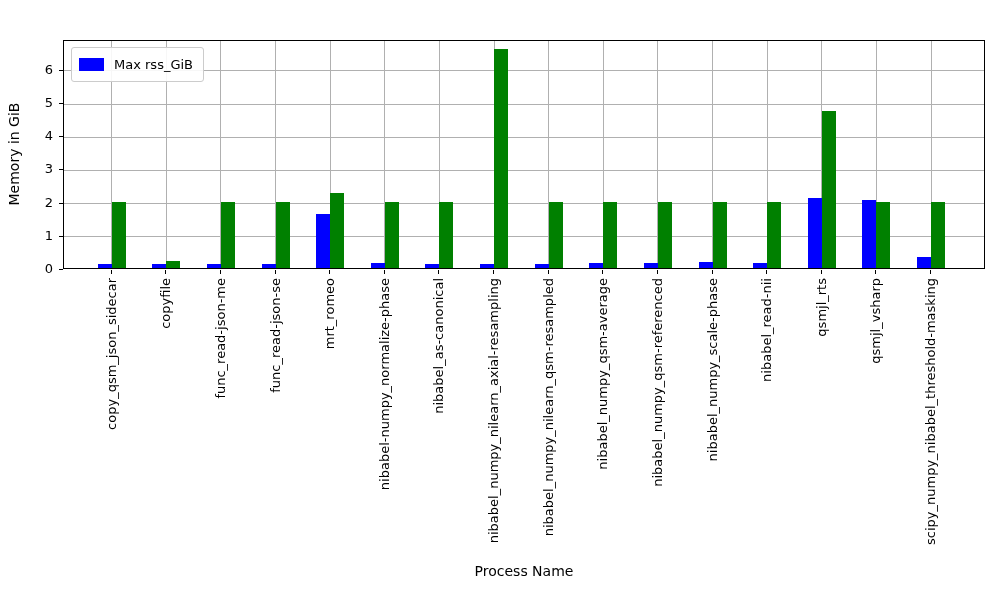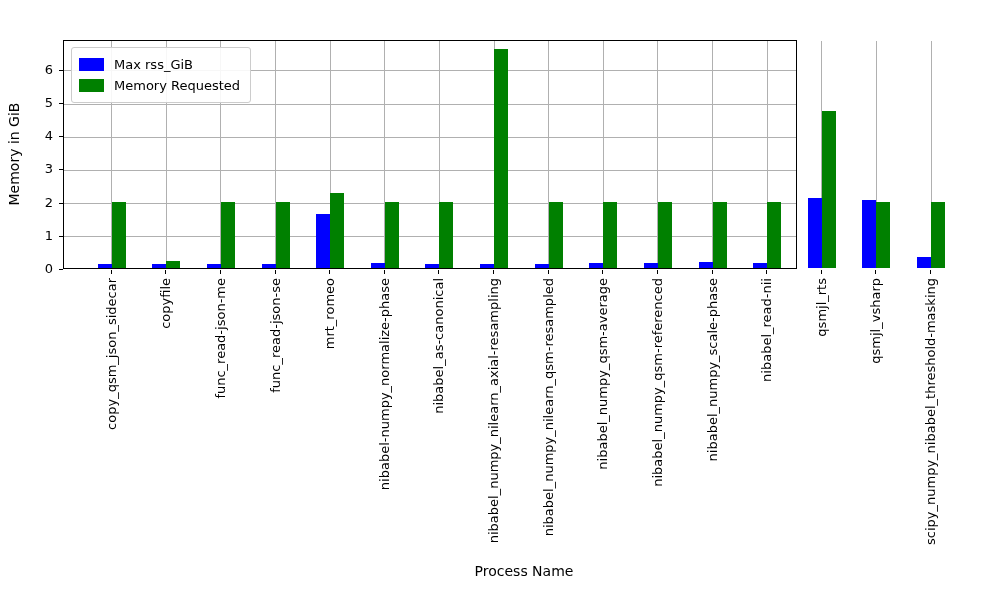--- a/index.html
+++ b/index.html
@@ -22,21 +22,21 @@
     width: 922px;
     text-align: center;
     font-size: 16px;
     color: #000000;
     white-space: nowrap;
   }
   #plot-area {
     position: absolute;
     left: 63px;
     top: 40px;
-    width: 734px;
+    width: 922px;
     height: 229px;
     border: 1px solid #000000;
     background: #ffffff;
   }
   .gridline-h {
     position: absolute;
     left: 0;
     width: 100%;
     height: 1px;
     background: #b0b0b0;
@@ -156,24 +156,20 @@
       <div class="gridline-h" style="top: 29.3696px;"></div>
       <div class="gridline-h" style="top: 62.558px;"></div>
       <div class="gridline-h" style="top: 95.7464px;"></div>
       <div class="gridline-h" style="top: 128.935px;"></div>
       <div class="gridline-h" style="top: 162.123px;"></div>
       <div class="gridline-h" style="top: 195.312px;"></div>
     <div id="legend">
       <div class="legend-row">
         <span class="legend-patch" style="background: rgb(0, 0, 255);"></span>
         <span class="legend-label">Max rss_GiB</span>
-      </div>
-      <div class="legend-row">
-        <span class="legend-patch" style="background: rgb(0, 128, 0);"></span>
-        <span class="legend-label">Memory Requested</span>
       </div>
     </div>
   <div class="bar" title="copy_qsm_json_sidecar: 0.13" style="left: 33.7px; width: 14px; height: 4.31449px; background: rgb(0, 0, 255);"></div>
       <div class="bar" title="copy_qsm_json_sidecar: 2" style="left: 47.7px; width: 14px; height: 66.3768px; background: rgb(0, 128, 0);"></div>
       <div class="bar" title="copyfile: 0.12" style="left: 88.32px; width: 14px; height: 3.98261px; background: rgb(0, 0, 255);"></div>
       <div class="bar" title="copyfile: 0.2" style="left: 102.32px; width: 14px; height: 6.63768px; background: rgb(0, 128, 0);"></div>
       <div class="bar" title="func_read-json-me: 0.13" style="left: 142.94px; width: 14px; height: 4.31449px; background: rgb(0, 0, 255);"></div>
       <div class="bar" title="func_read-json-me: 2" style="left: 156.94px; width: 14px; height: 66.3768px; background: rgb(0, 128, 0);"></div>
       <div class="bar" title="func_read-json-se: 0.13" style="left: 197.56px; width: 14px; height: 4.31449px; background: rgb(0, 0, 255);"></div>
       <div class="bar" title="func_read-json-se: 2" style="left: 211.56px; width: 14px; height: 66.3768px; background: rgb(0, 128, 0);"></div>

